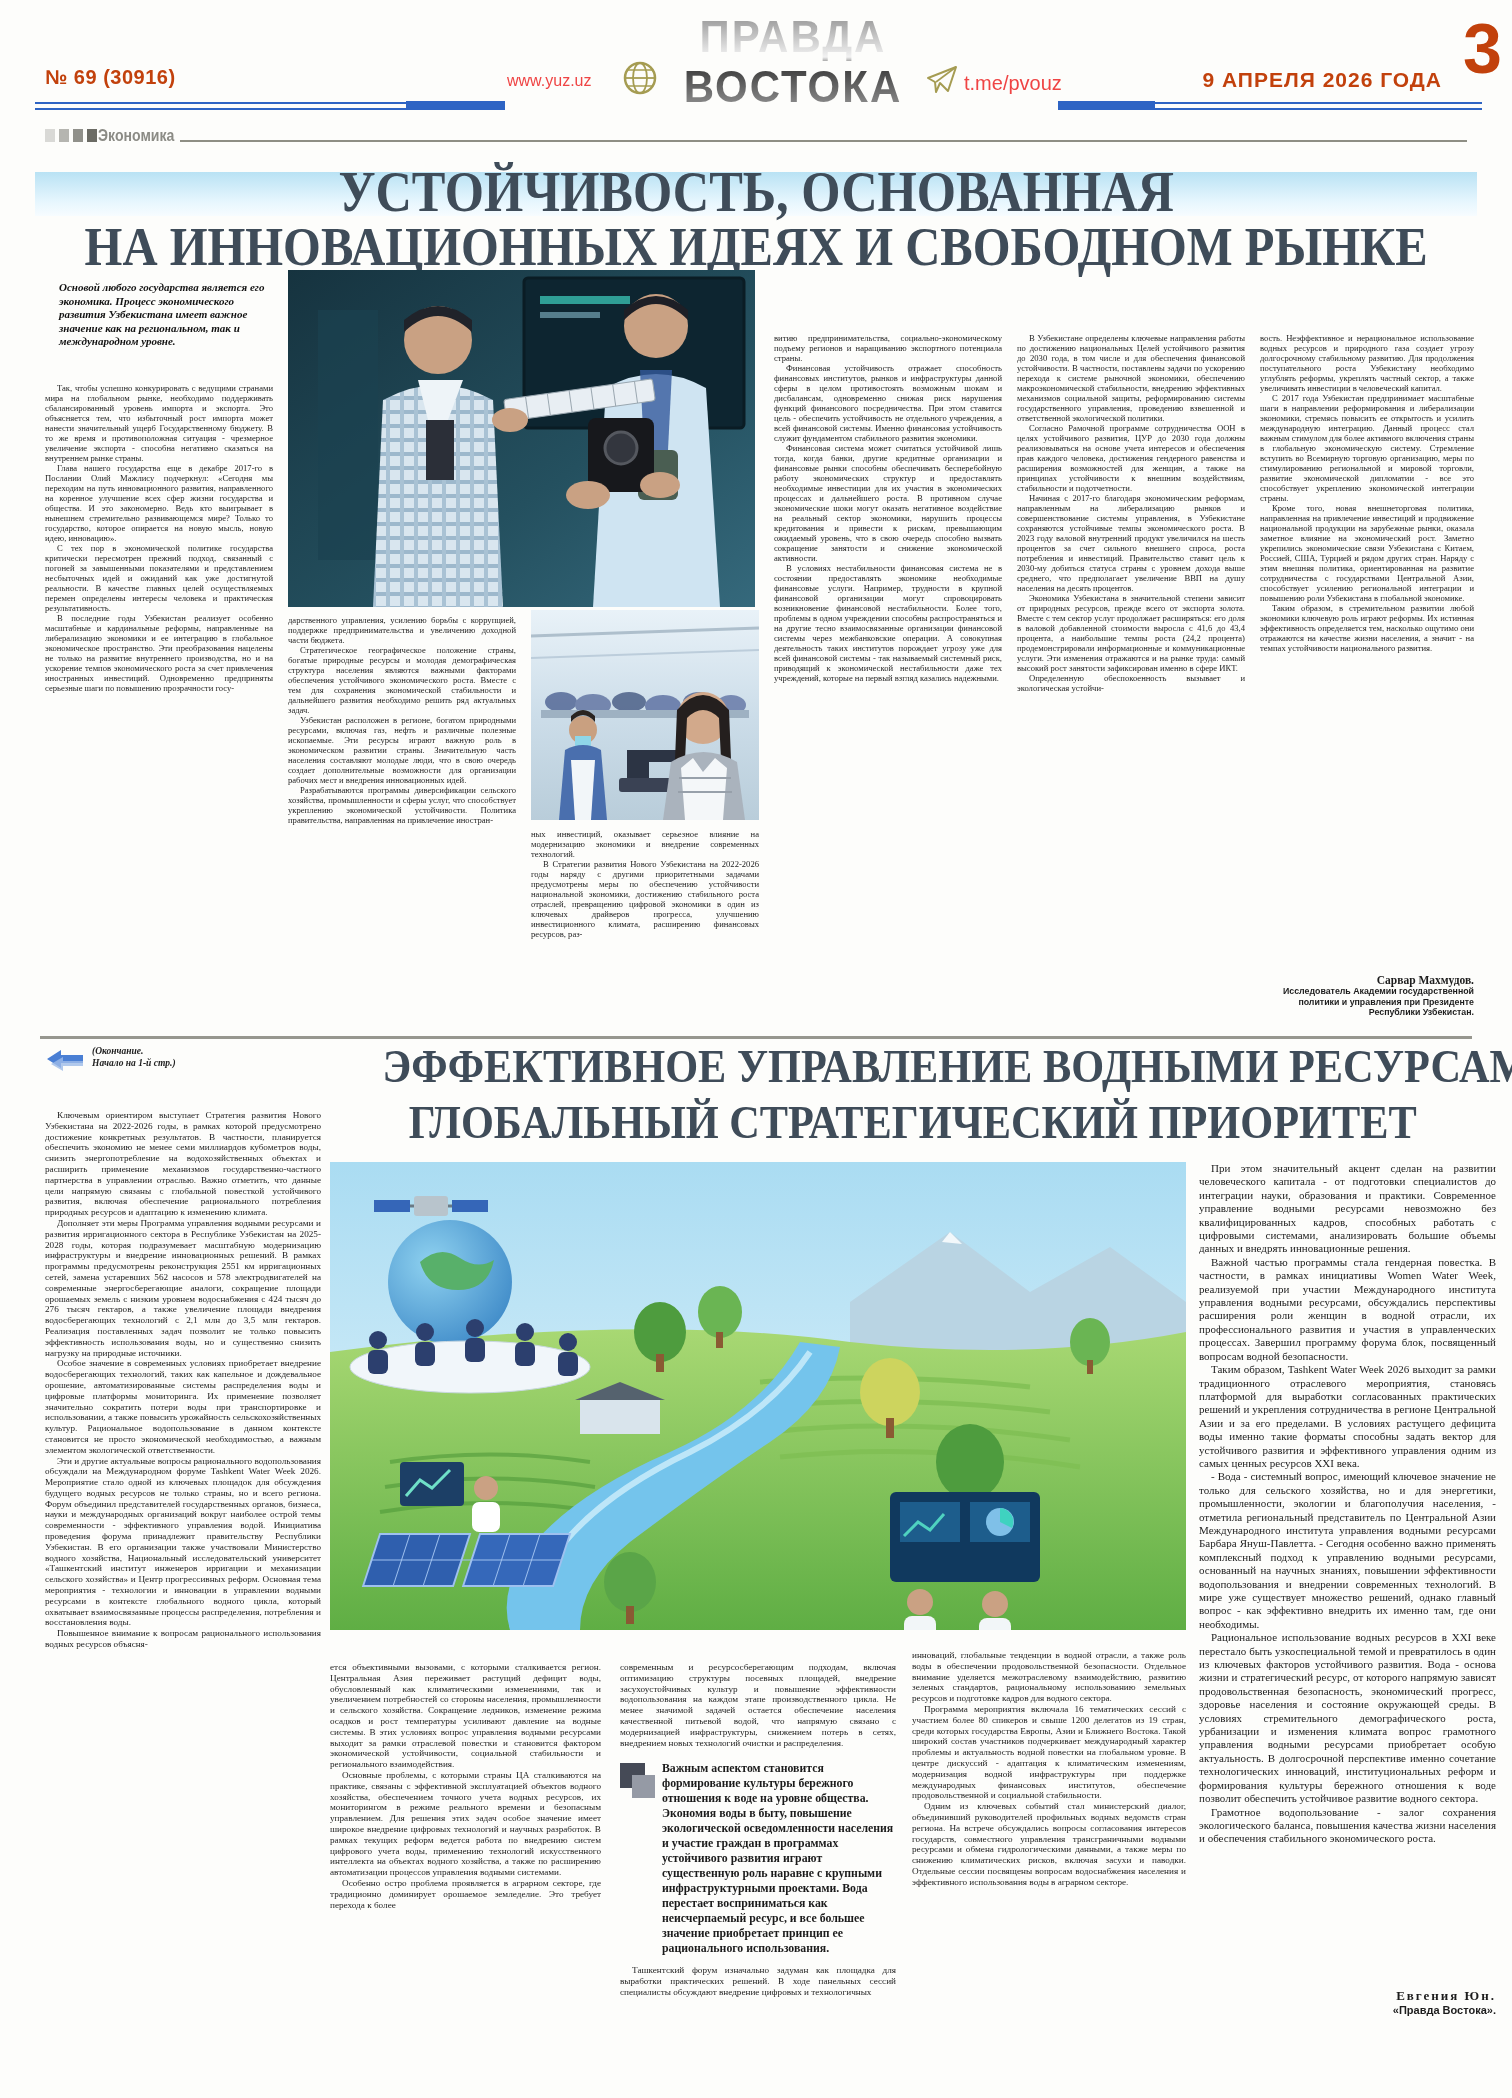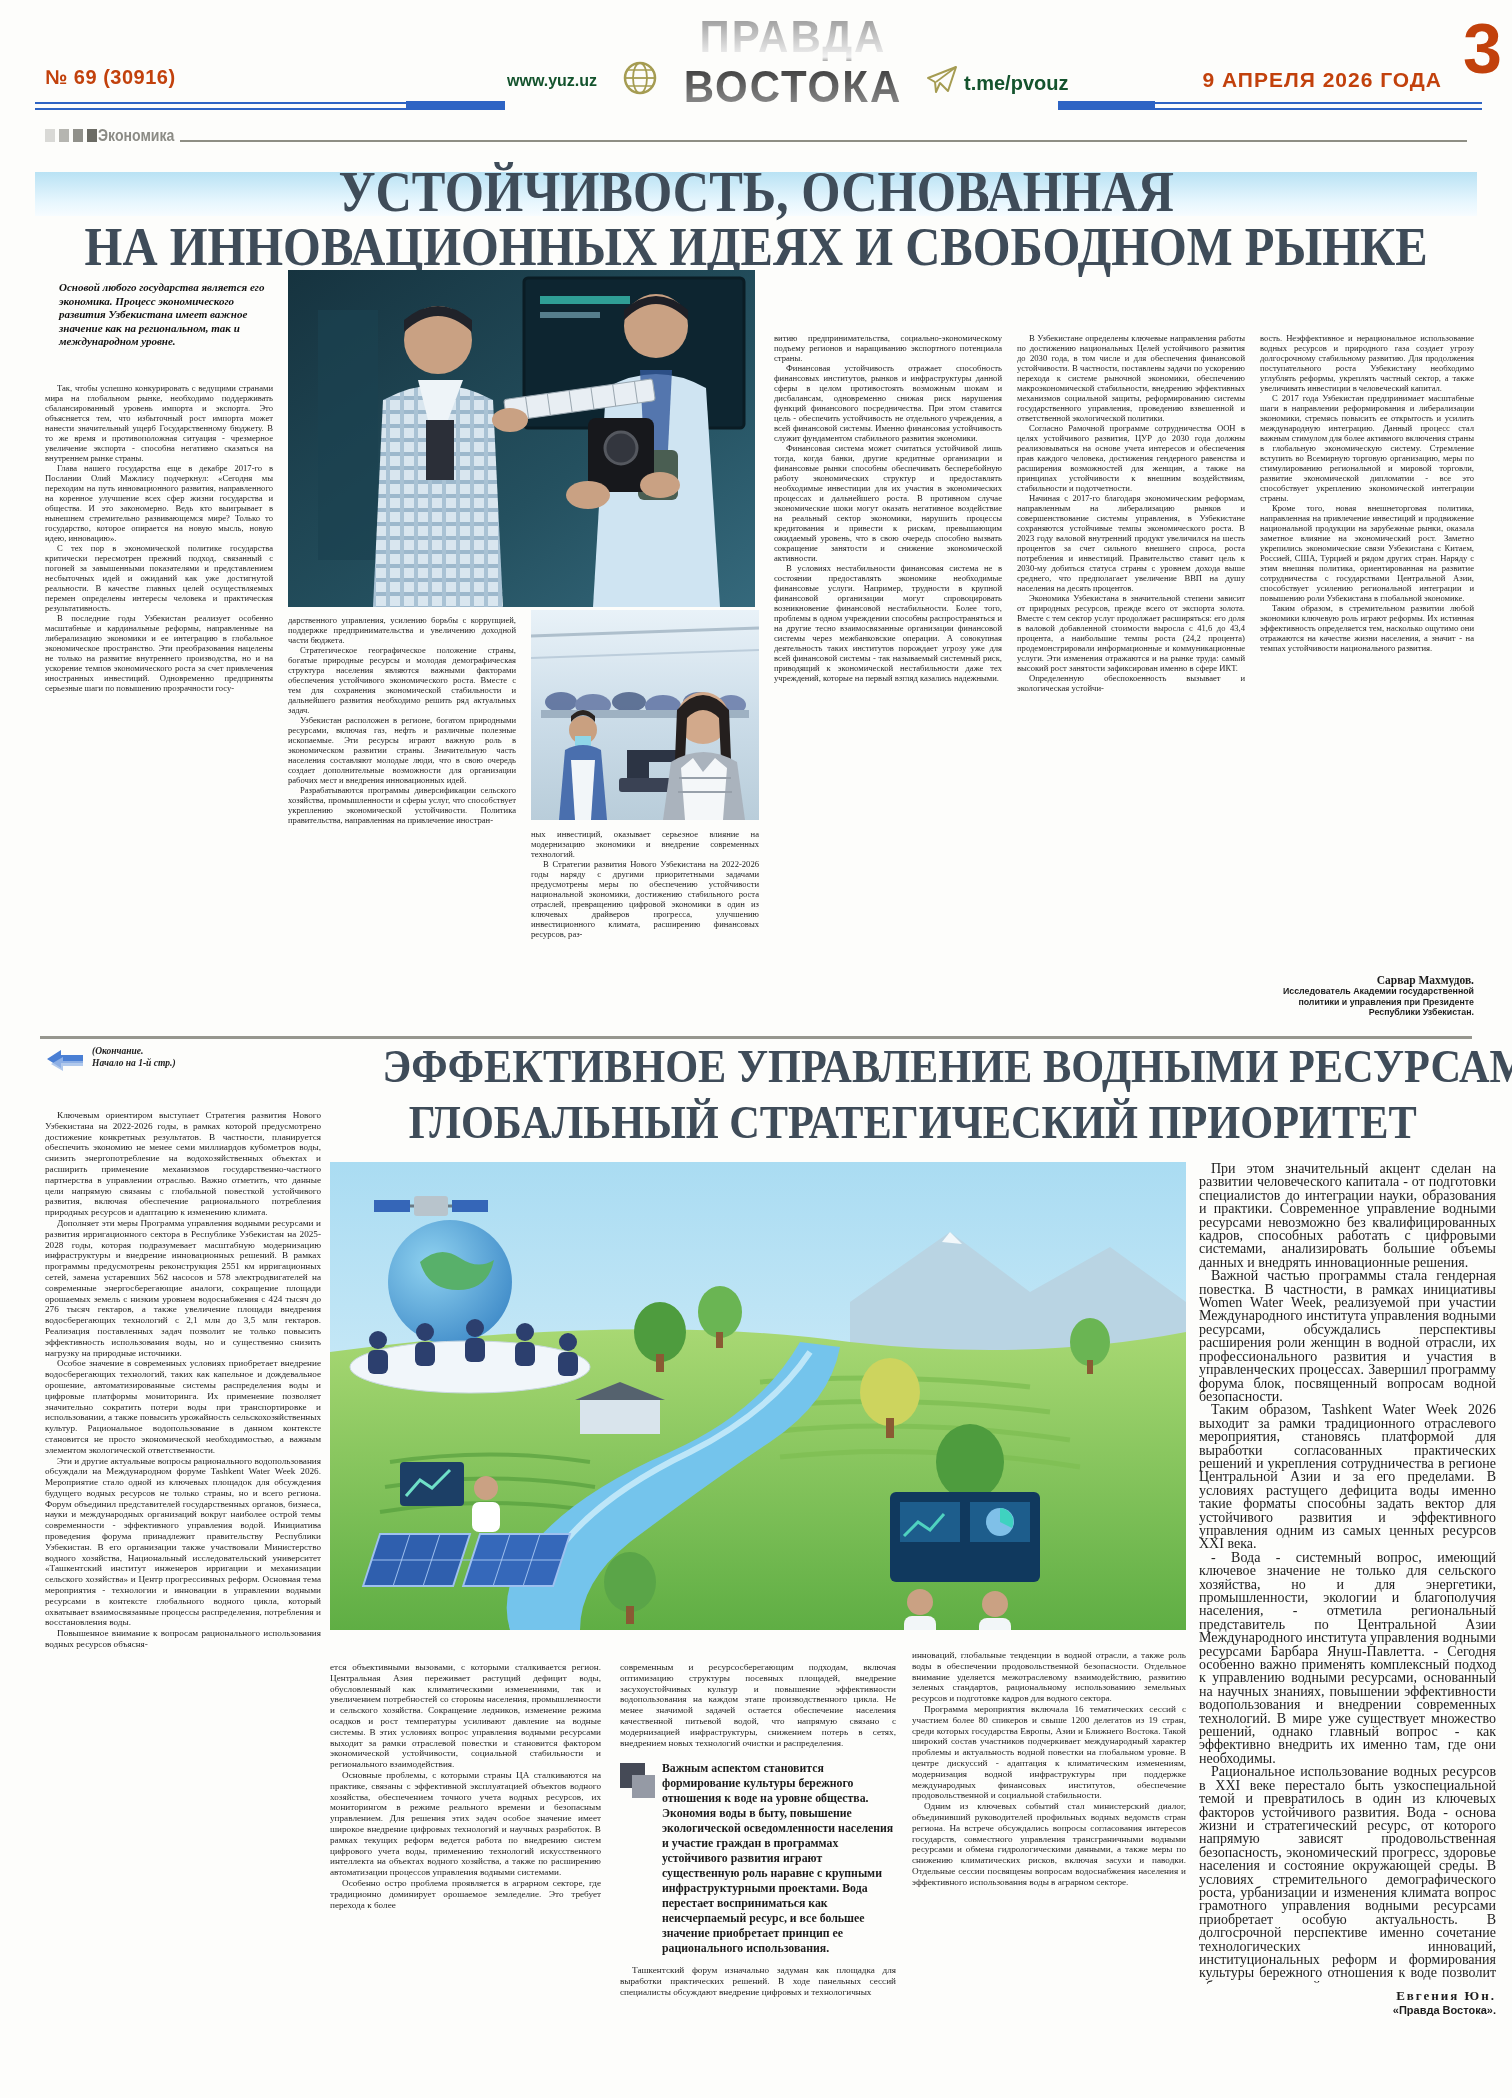--- a/index.html
+++ b/index.html
@@ -1,21 +1,21 @@
 <!DOCTYPE html>
 <html lang="ru"><head>
 <meta charset="utf-8">
 <style>
   html,body{margin:0;padding:0;background:#e8e8e8;}
   #page{position:relative;width:1512px;height:2098px;background:#fdfdfb;margin:0 auto;
         font-family:"Liberation Serif",serif;color:#1d1d1d;overflow:hidden;}
   .abs{position:absolute;}
   
   .olive{color:#c2410c;}
-  .blue-link{color:#14532d;text-decoration:none;font-family:"Liberation Sans",sans-serif;font-weight:bold;}
+  .blue-link{color:#ef4444;text-decoration:none;font-family:"Liberation Sans",sans-serif;font-weight:normal;}
   .issue{left:45px;top:66px;font:bold 20px "Liberation Sans",sans-serif;letter-spacing:.5px;}
   .hrule{background:#2e64c4;}
   .logo{left:664px;top:14px;width:258px;text-align:center;line-height:.95;
         font:bold 42px "Liberation Sans",sans-serif;letter-spacing:2px;color:#3a3a3a;
         background:linear-gradient(180deg,#8f8f8f 0%,#f2f2f2 45%,#3c3c3c 55%,#9a9a9a 100%);
         -webkit-background-clip:text;background-clip:text;-webkit-text-fill-color:transparent;
         text-shadow:0 0 0 rgba(0,0,0,0);transform:scaleY(1.04);}
   .date{right:70px;top:68px;font:bold 21px "Liberation Sans",sans-serif;letter-spacing:1px;}
   .pagenum{right:10px;top:14px;font:bold 70px "Liberation Sans",sans-serif;line-height:1;}
   
@@ -24,21 +24,21 @@
                  transform:scaleX(.88);transform-origin:left;}
   
   .hl{left:0;width:1512px;text-align:center;white-space:nowrap;color:#3f4c59;
       font-family:"Liberation Serif",serif;font-weight:bold;}
   .hl>span{display:inline-block;transform:scaleX(.9);}
   .band{left:35px;width:1442px;height:44px;background:linear-gradient(180deg,#b9e2f4 0%,#e8f7fe 70%,#f7fcff 100%);}
   
   .col{position:absolute;text-align:justify;overflow:hidden;}
   .a1{font-size:8.6px;line-height:10px;}
   .a2s{font-size:9.2px;line-height:10.8px;margin-top:20px;}
-  .a2w{font-size:14px;line-height:13.4px;}
+  .a2w{font-size:11px;line-height:13.4px;}
   .para{margin:0;text-indent:12px;}
   .para.flush{text-indent:0;}
   .lead{left:45px;top:281px;width:230px;padding-left:14px;box-sizing:border-box;
         font:bold italic 11px/13.5px "Liberation Serif",serif;color:#111;}
   .byline{text-align:right;font-weight:bold;}
   .divider{left:40px;top:1036px;width:1432px;height:3px;background:#97978f;}
   .grayline{background:#8e8e84;}
   .cont{font:bold italic 9.5px/11.5px "Liberation Serif",serif;color:#222;}
   .inset{position:relative;margin:13px 0 9px 0;padding-left:42px;text-align:left;
          font:bold 11.8px/15px "Liberation Serif",serif;color:#1b1b1b;text-indent:0;}

